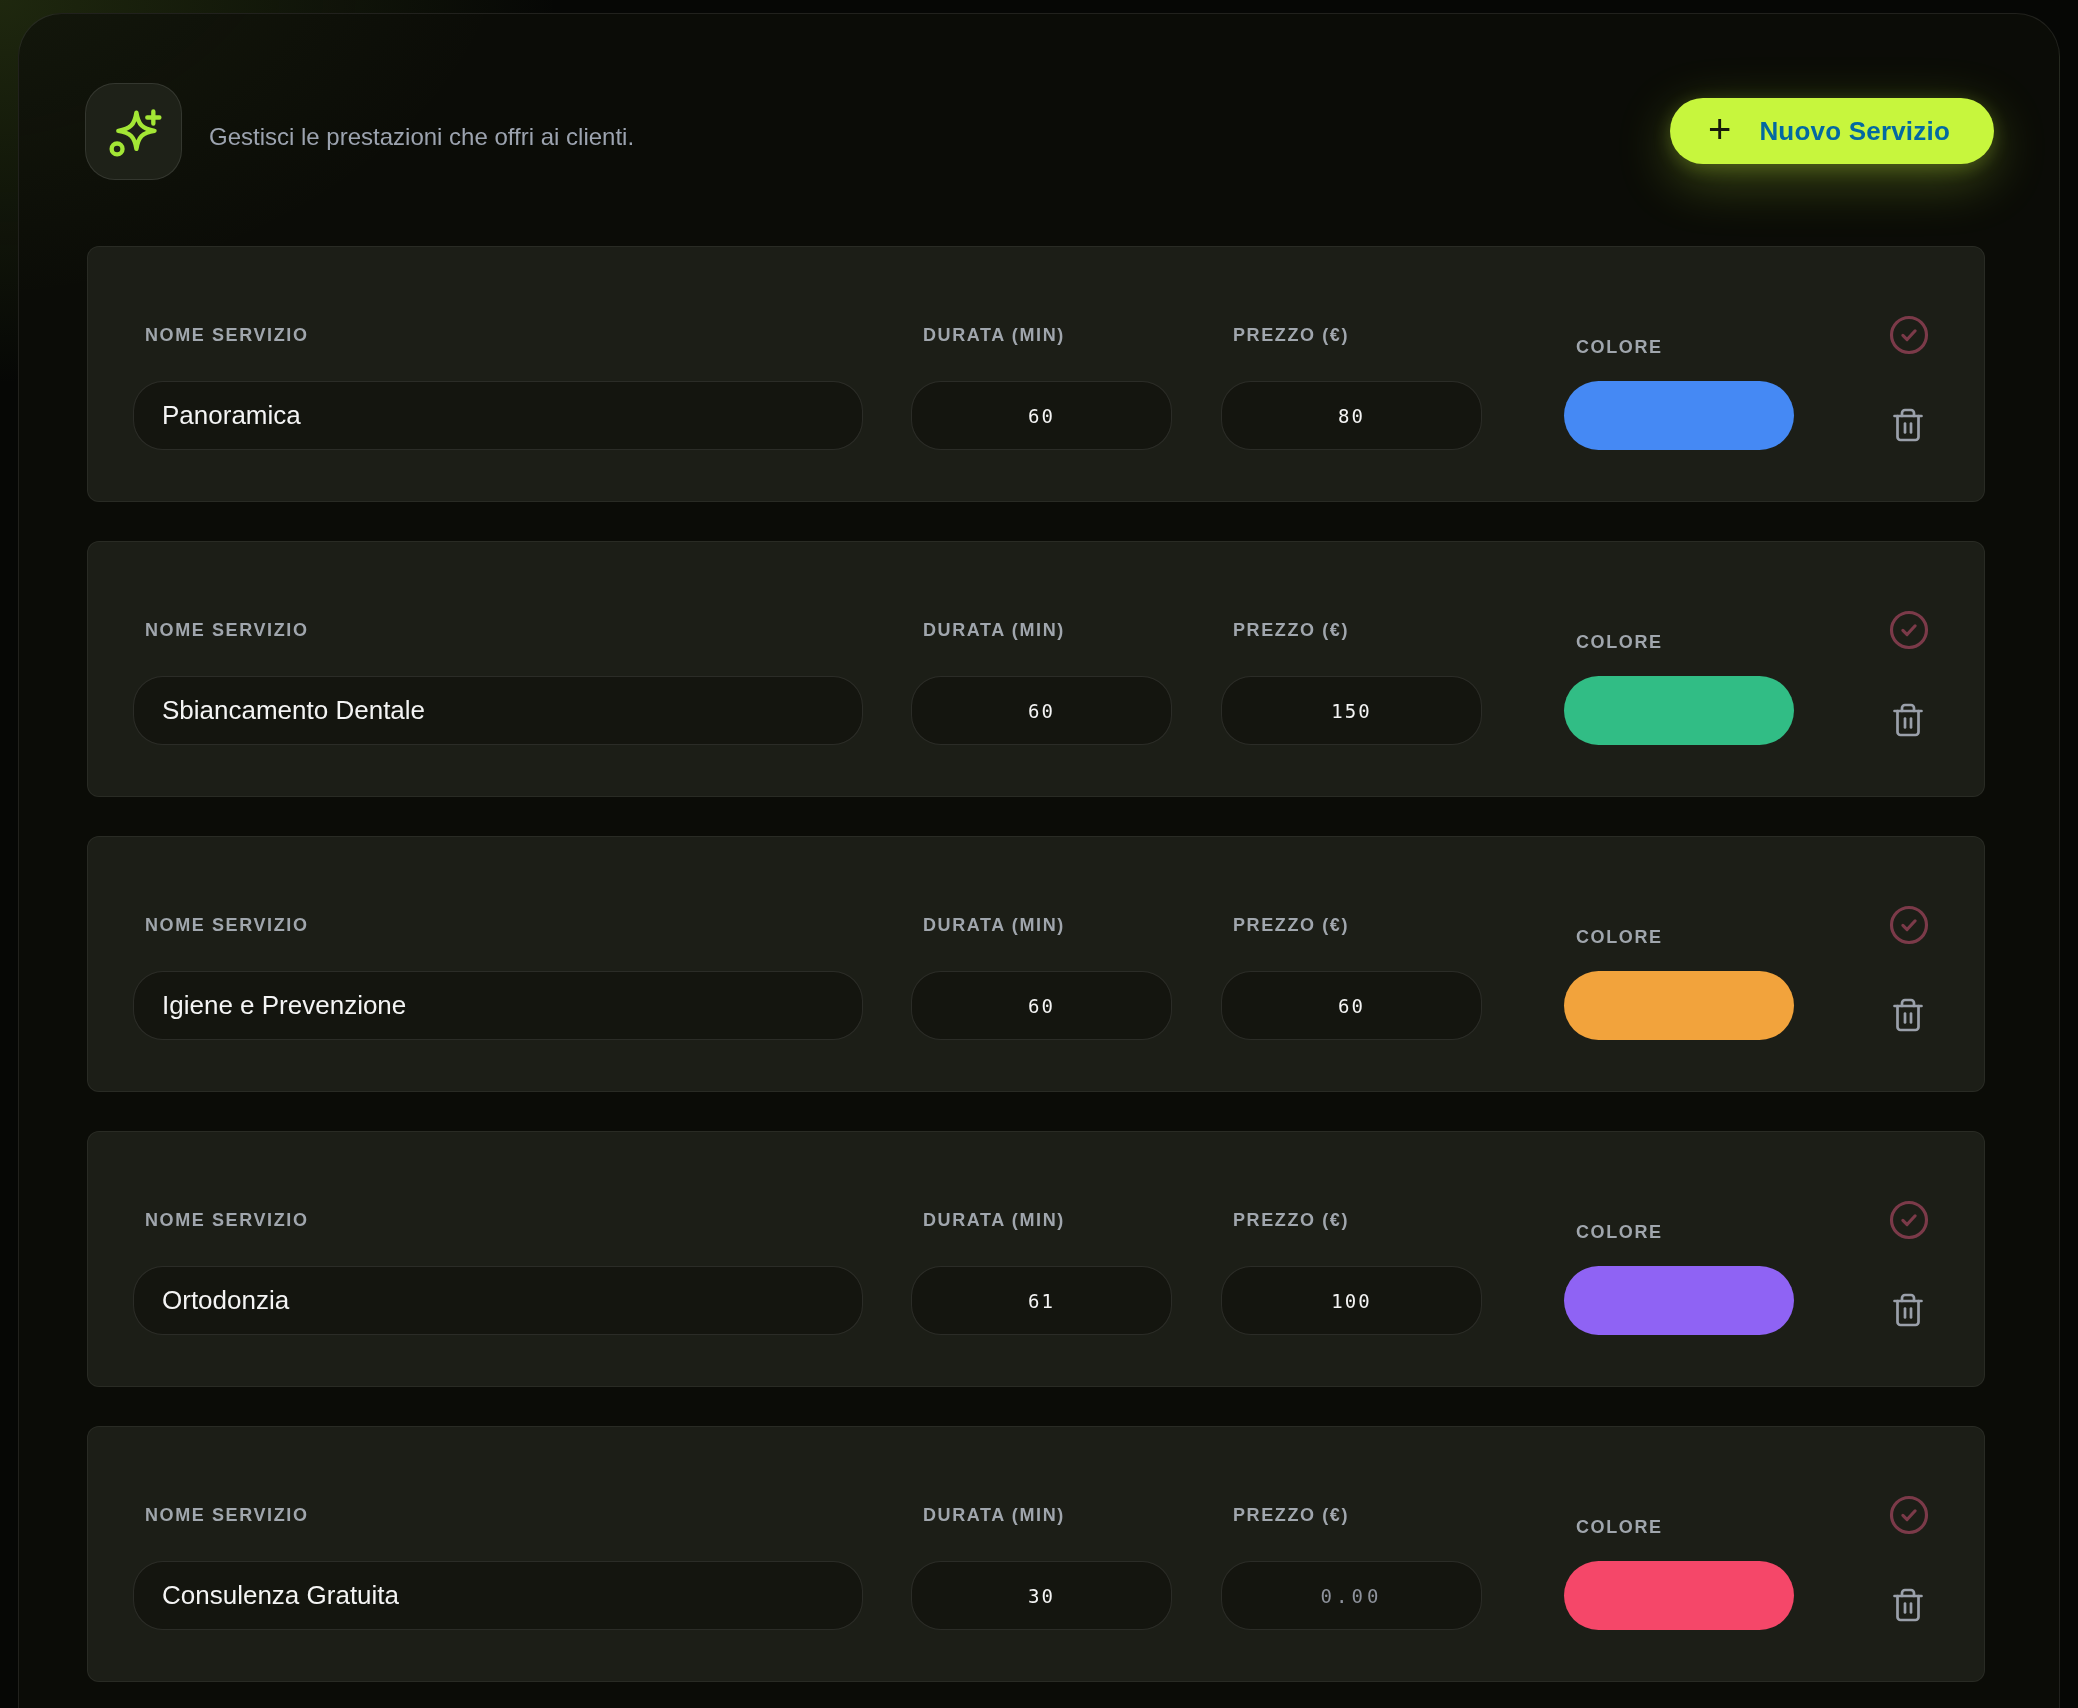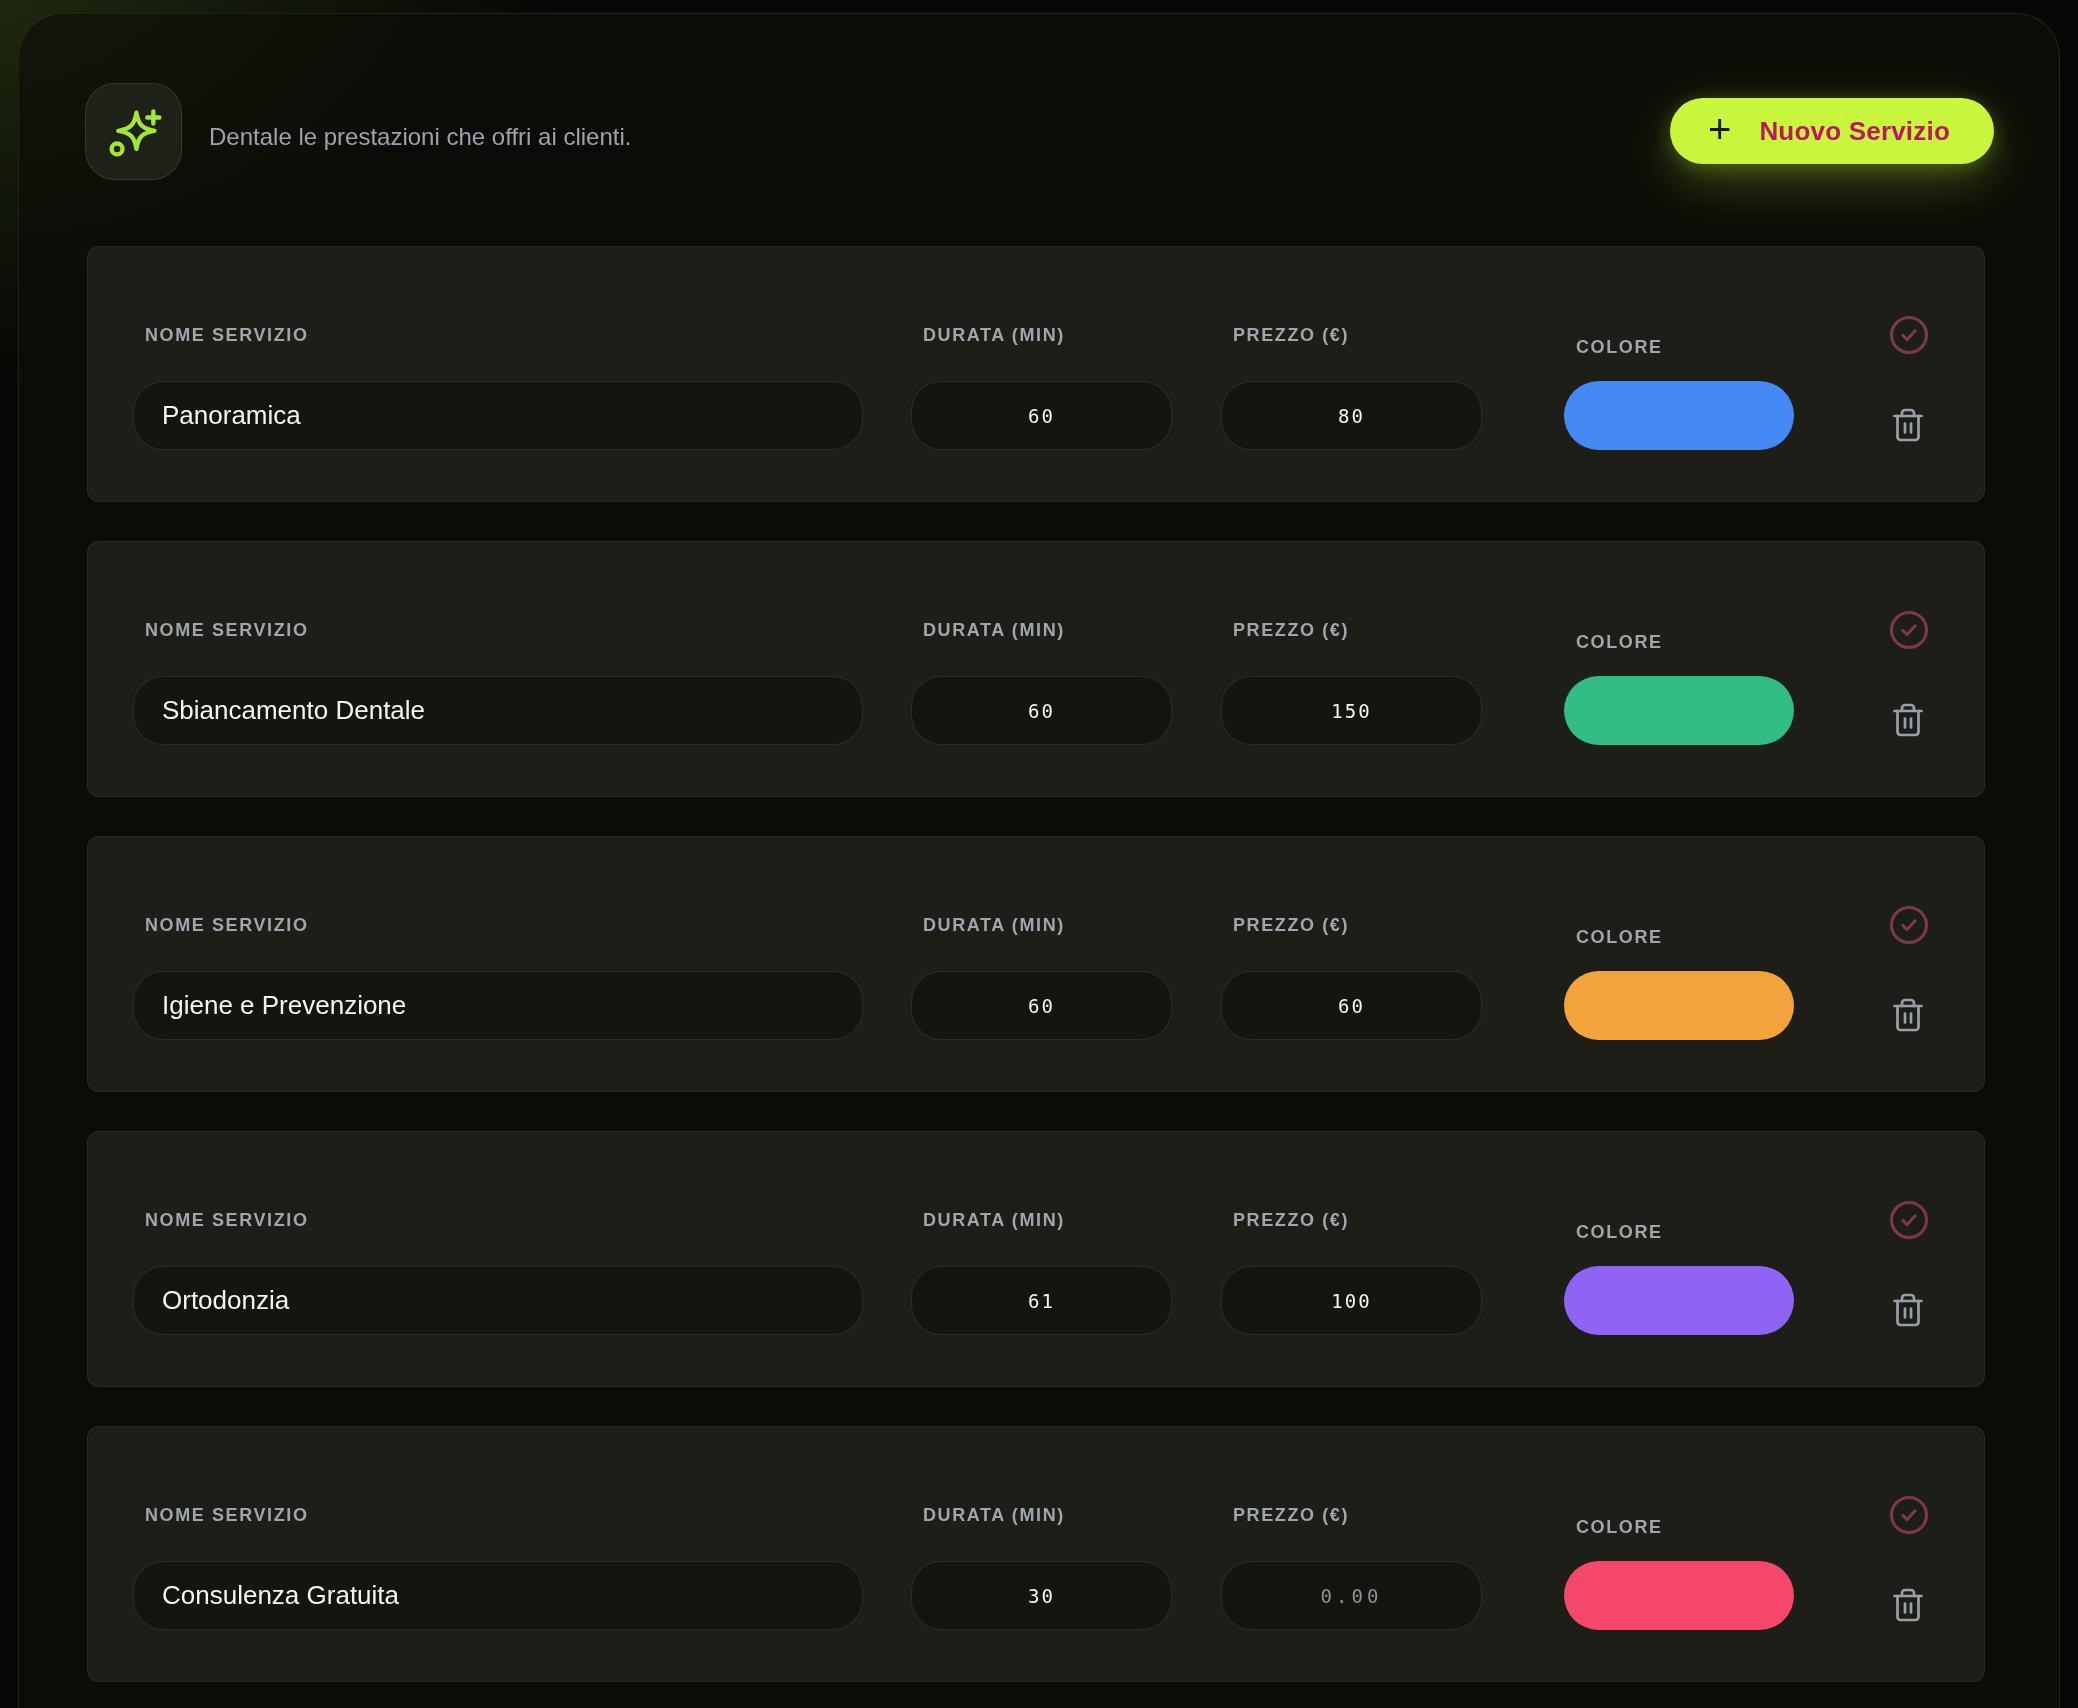--- a/index.html
+++ b/index.html
@@ -29,21 +29,21 @@
   .header-text { margin-left:27px; }
   .title { color:#fafafa; font-size:37px; font-weight:bold; letter-spacing:0.2px; }
   .subtitle { color:#9ca3af; font-size:24px; margin-top:10px; }
   .new-btn {
     position:absolute; right:65px; top:84px; height:66px; padding:0 44px 0 38px;
     display:flex; align-items:center; gap:28px;
     background:#c7f63d; border:none; border-radius:33px; cursor:pointer;
     box-shadow:0 16px 54px rgba(199,246,61,0.28), 0 4px 18px rgba(199,246,61,0.22);
   }
   .new-btn .plus { font-size:40px; font-weight:300; color:#161a0a; line-height:1; margin-top:-4px; }
-  .new-btn .btn-label { font-size:26px; font-weight:bold; color:#be185d; letter-spacing:0.2px; }
+  .new-btn .btn-label { font-size:26px; font-weight:bold; color:#0369a1; letter-spacing:0.2px; }
   
   .cards { margin:66px 0 0 68px; width:1898px; display:flex; flex-direction:column; gap:39px; }
   .card {
     height:256px; border-radius:12px;
     background:#1c1e17; border:1px solid rgba(255,255,255,0.06);
     padding:77px 50px 0 45px;
     display:flex; align-items:flex-start;
   }
   .field { display:flex; flex-direction:column; }
   .label {
@@ -83,21 +83,21 @@
 
   <div class="header">
     <div class="app-icon">
       <svg viewBox="0 0 48 48" fill="none" stroke="#a3e635" stroke-width="3.6" stroke-linecap="round" stroke-linejoin="round">
         <path d="M26 8 C27.5 18, 31 21.5, 41 23 C31 24.5, 27.5 28, 26 38 C24.5 28, 21 24.5, 11 23 C21 21.5, 24.5 18, 26 8 Z"></path>
         <path d="M40 7 v10 M35 12 h10"></path>
         <circle cx="10" cy="38" r="4.5"></circle>
       </svg>
     </div>
     <div class="header-text">
-      <div class="subtitle">Dentale le prestazioni che offri ai clienti.</div>
+      <div class="subtitle">Gestisci le prestazioni che offri ai clienti.</div>
     </div>
     <button class="new-btn">
       <span class="plus">+</span>
       <span class="btn-label">Nuovo Servizio</span>
     </button>
   </div>
 
   <div class="cards">
 
     <section class="card">

